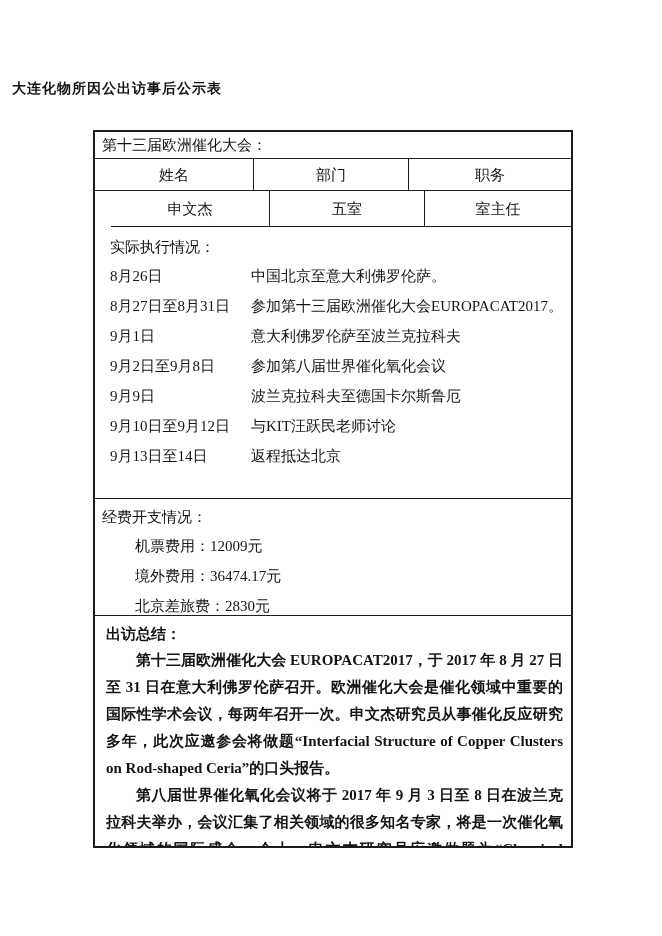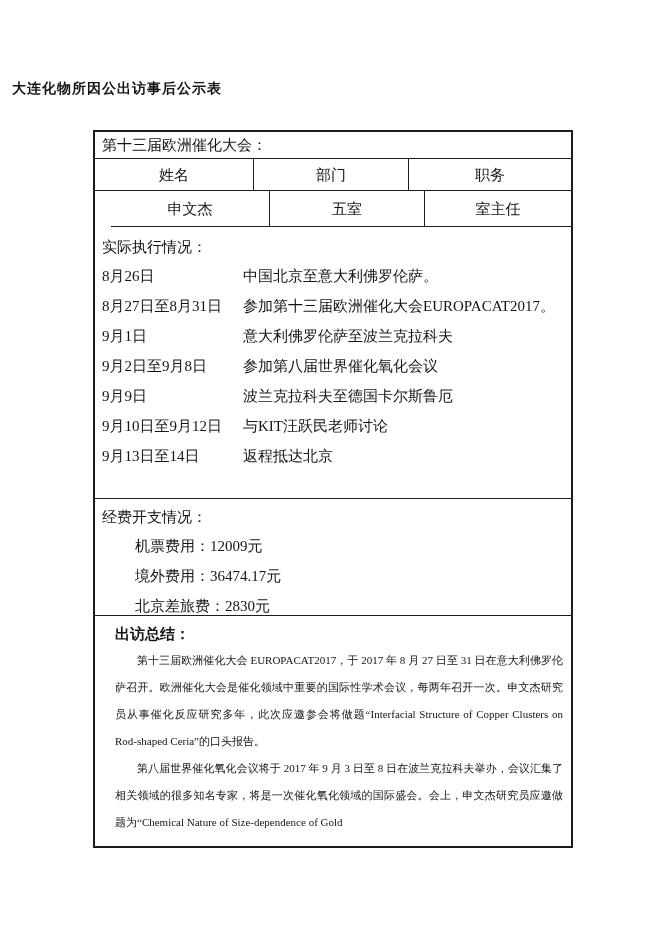--- a/index.html
+++ b/index.html
@@ -50,37 +50,38 @@
   }
   .grid-row .cell:last-child { border-right: none; }
   .grid-row .c1 { width: 159px; }
   .grid-row .c2 { width: 155px; }
   .grid-row .c3 { flex: 1; }
   .row-header { height: 32px; }
   .row-header .cell { line-height: 32px; }
   .row-values { height: 36px; margin-left: 16px; }
   .row-values .cell { line-height: 36px; }
 
-  .sec-exec { height: 272px; padding: 7px 8px 0 7px; font-size: 15px; }
+  .sec-exec { height: 272px; padding: 7px 8px 0 15px; font-size: 15px; }
   .sec-label { line-height: 27px; }
   .sched-item { display: flex; line-height: 30px; }
   .sched-date { width: 141px; flex: 0 0 141px; }
   .sched-act { flex: 1; }
 
   .sec-exp { height: 117px; padding: 5px 8px 0 7px; font-size: 15px; }
   .exp-item { line-height: 30px; padding-left: 33px; }
 
-  .sec-summary { height: 230px; padding: 5px 8px 0 20px; font-size: 15px; }
+  .sec-summary { height: 230px; padding: 5px 8px 0 11px; font-size: 15px; }
   .summary-label { font-weight: bold; line-height: 26px; font-size: 15px; }
   .sec-summary p {
     margin: 0;
     text-indent: 2em;
     text-align: justify;
     line-height: 27px;
-    font-size: 11px;
+    font-size: 15px;
+    font-weight: bold;
   }
 </style>
 </head>
 <body>
 
 <div class="page">
 
   <div class="title">大连化物所因公出访事后公示表</div>
 
   <div class="doc-table">

